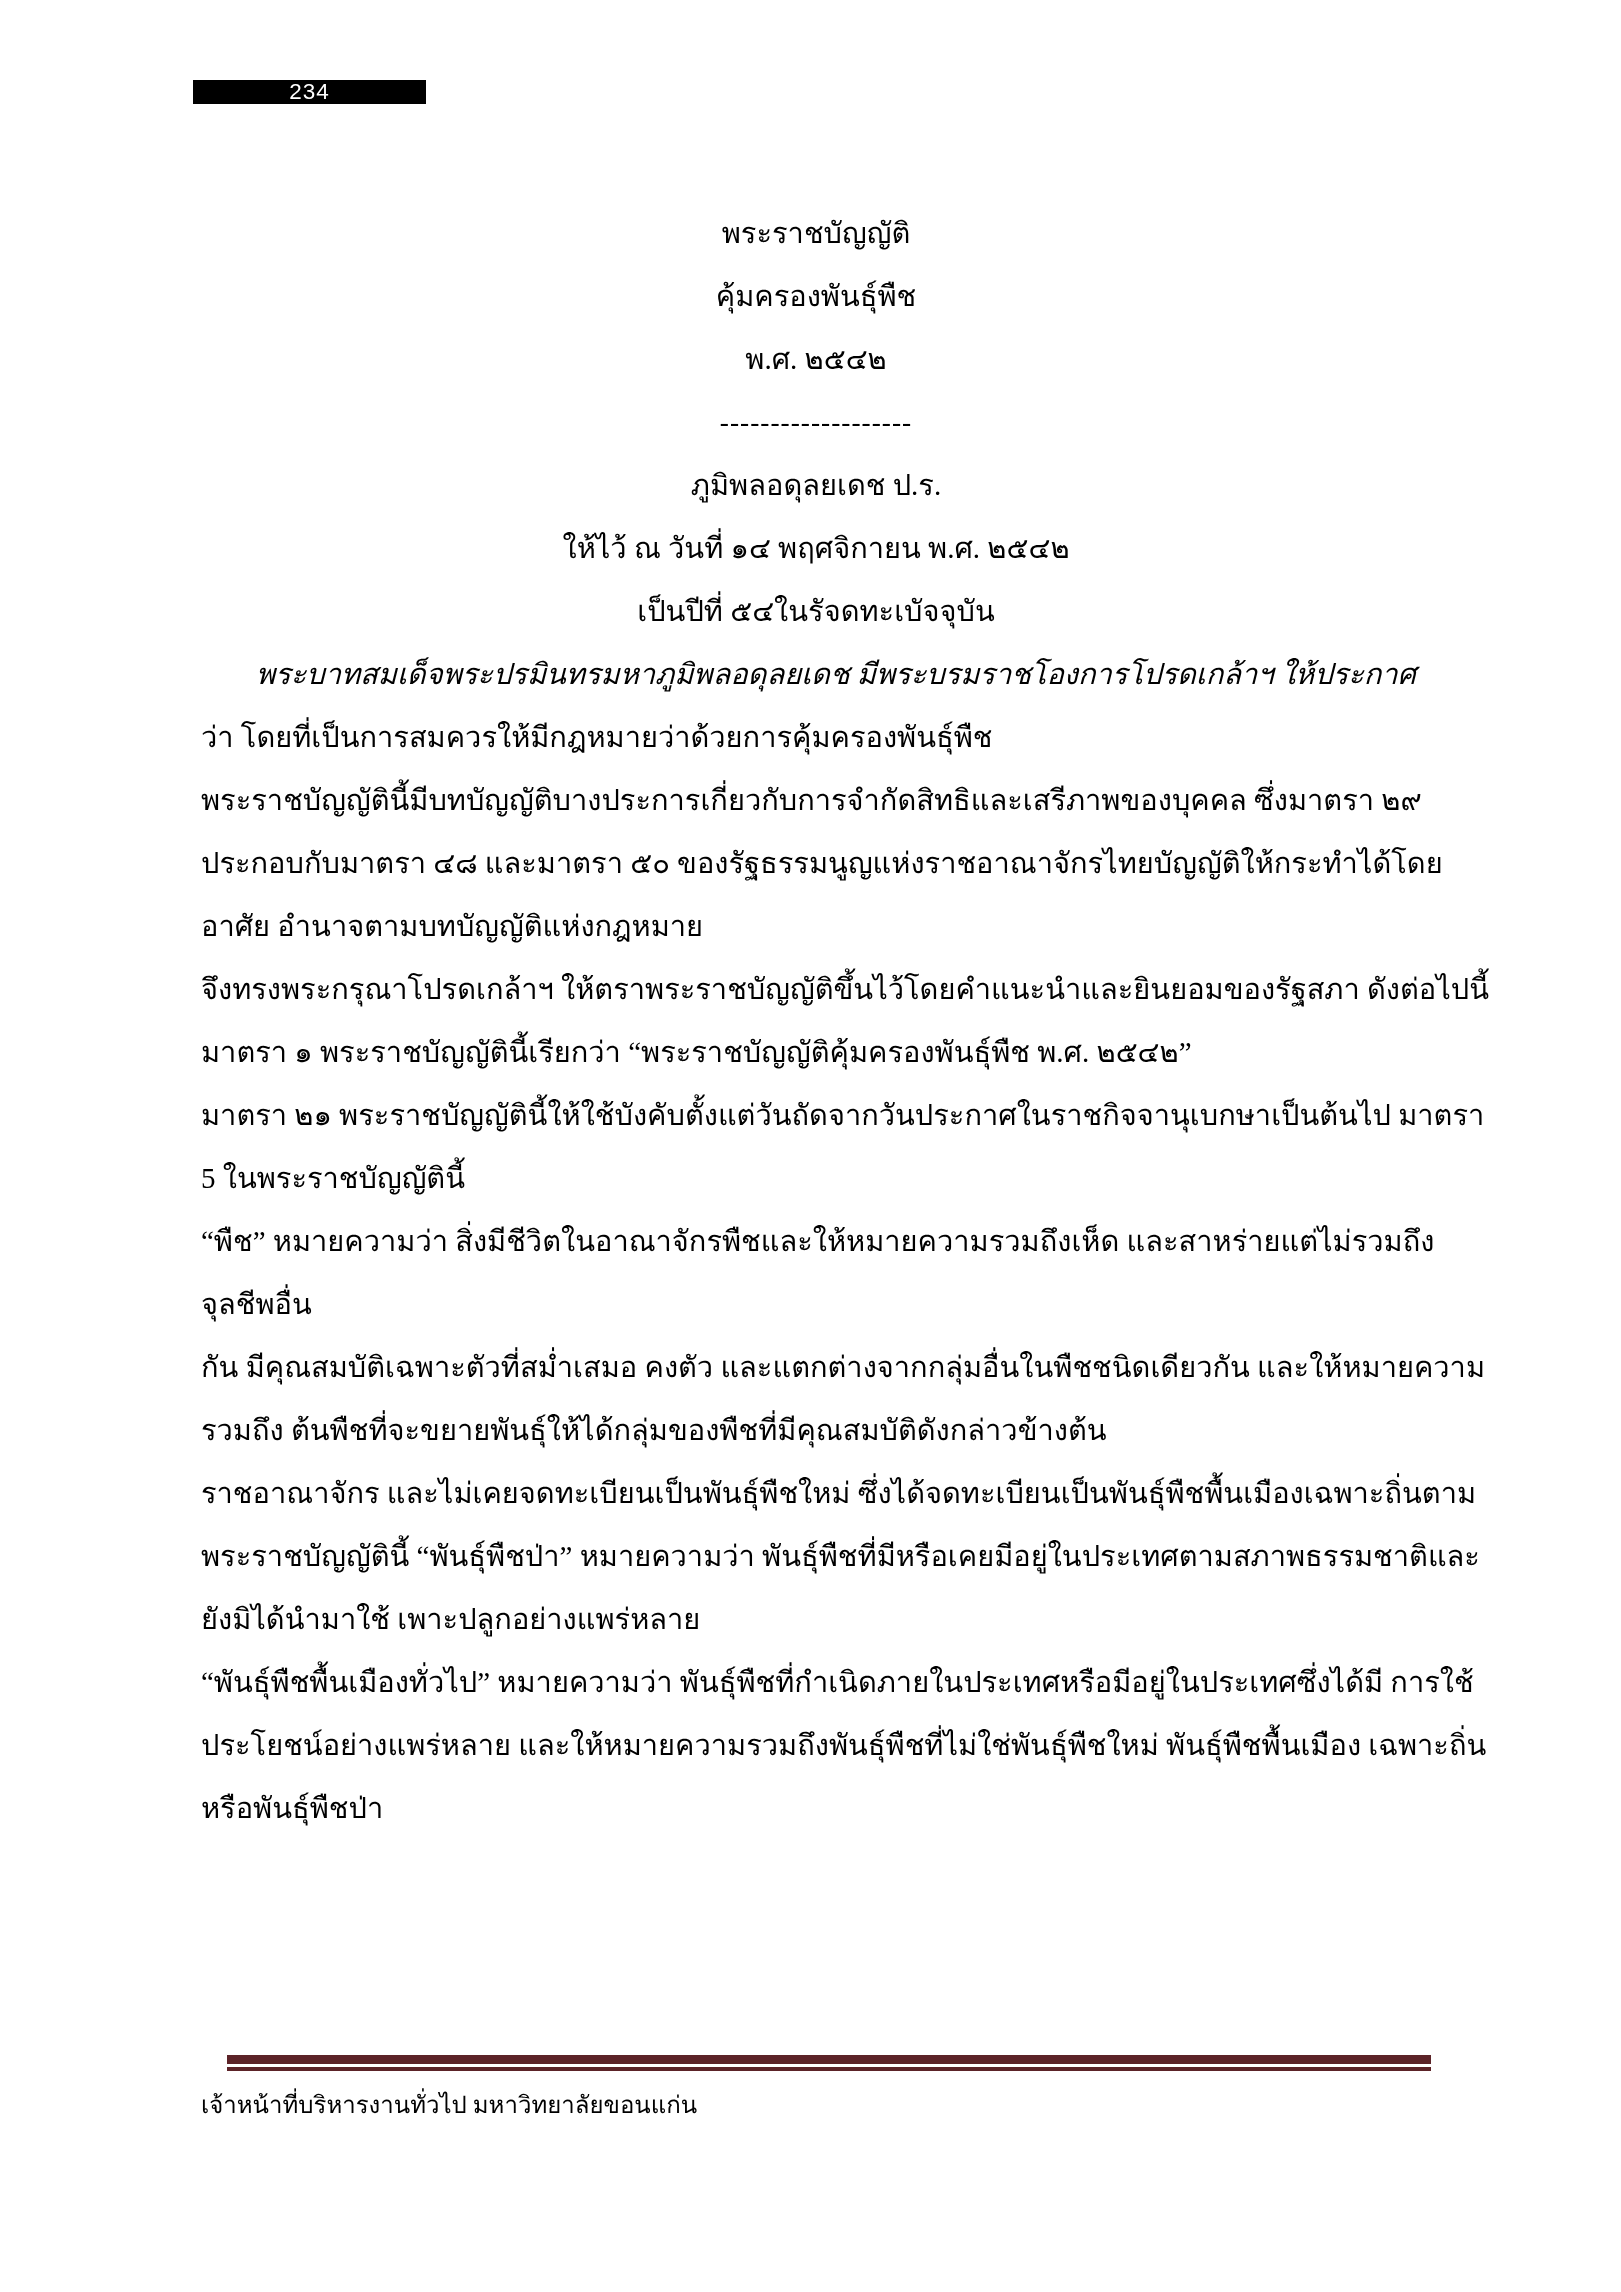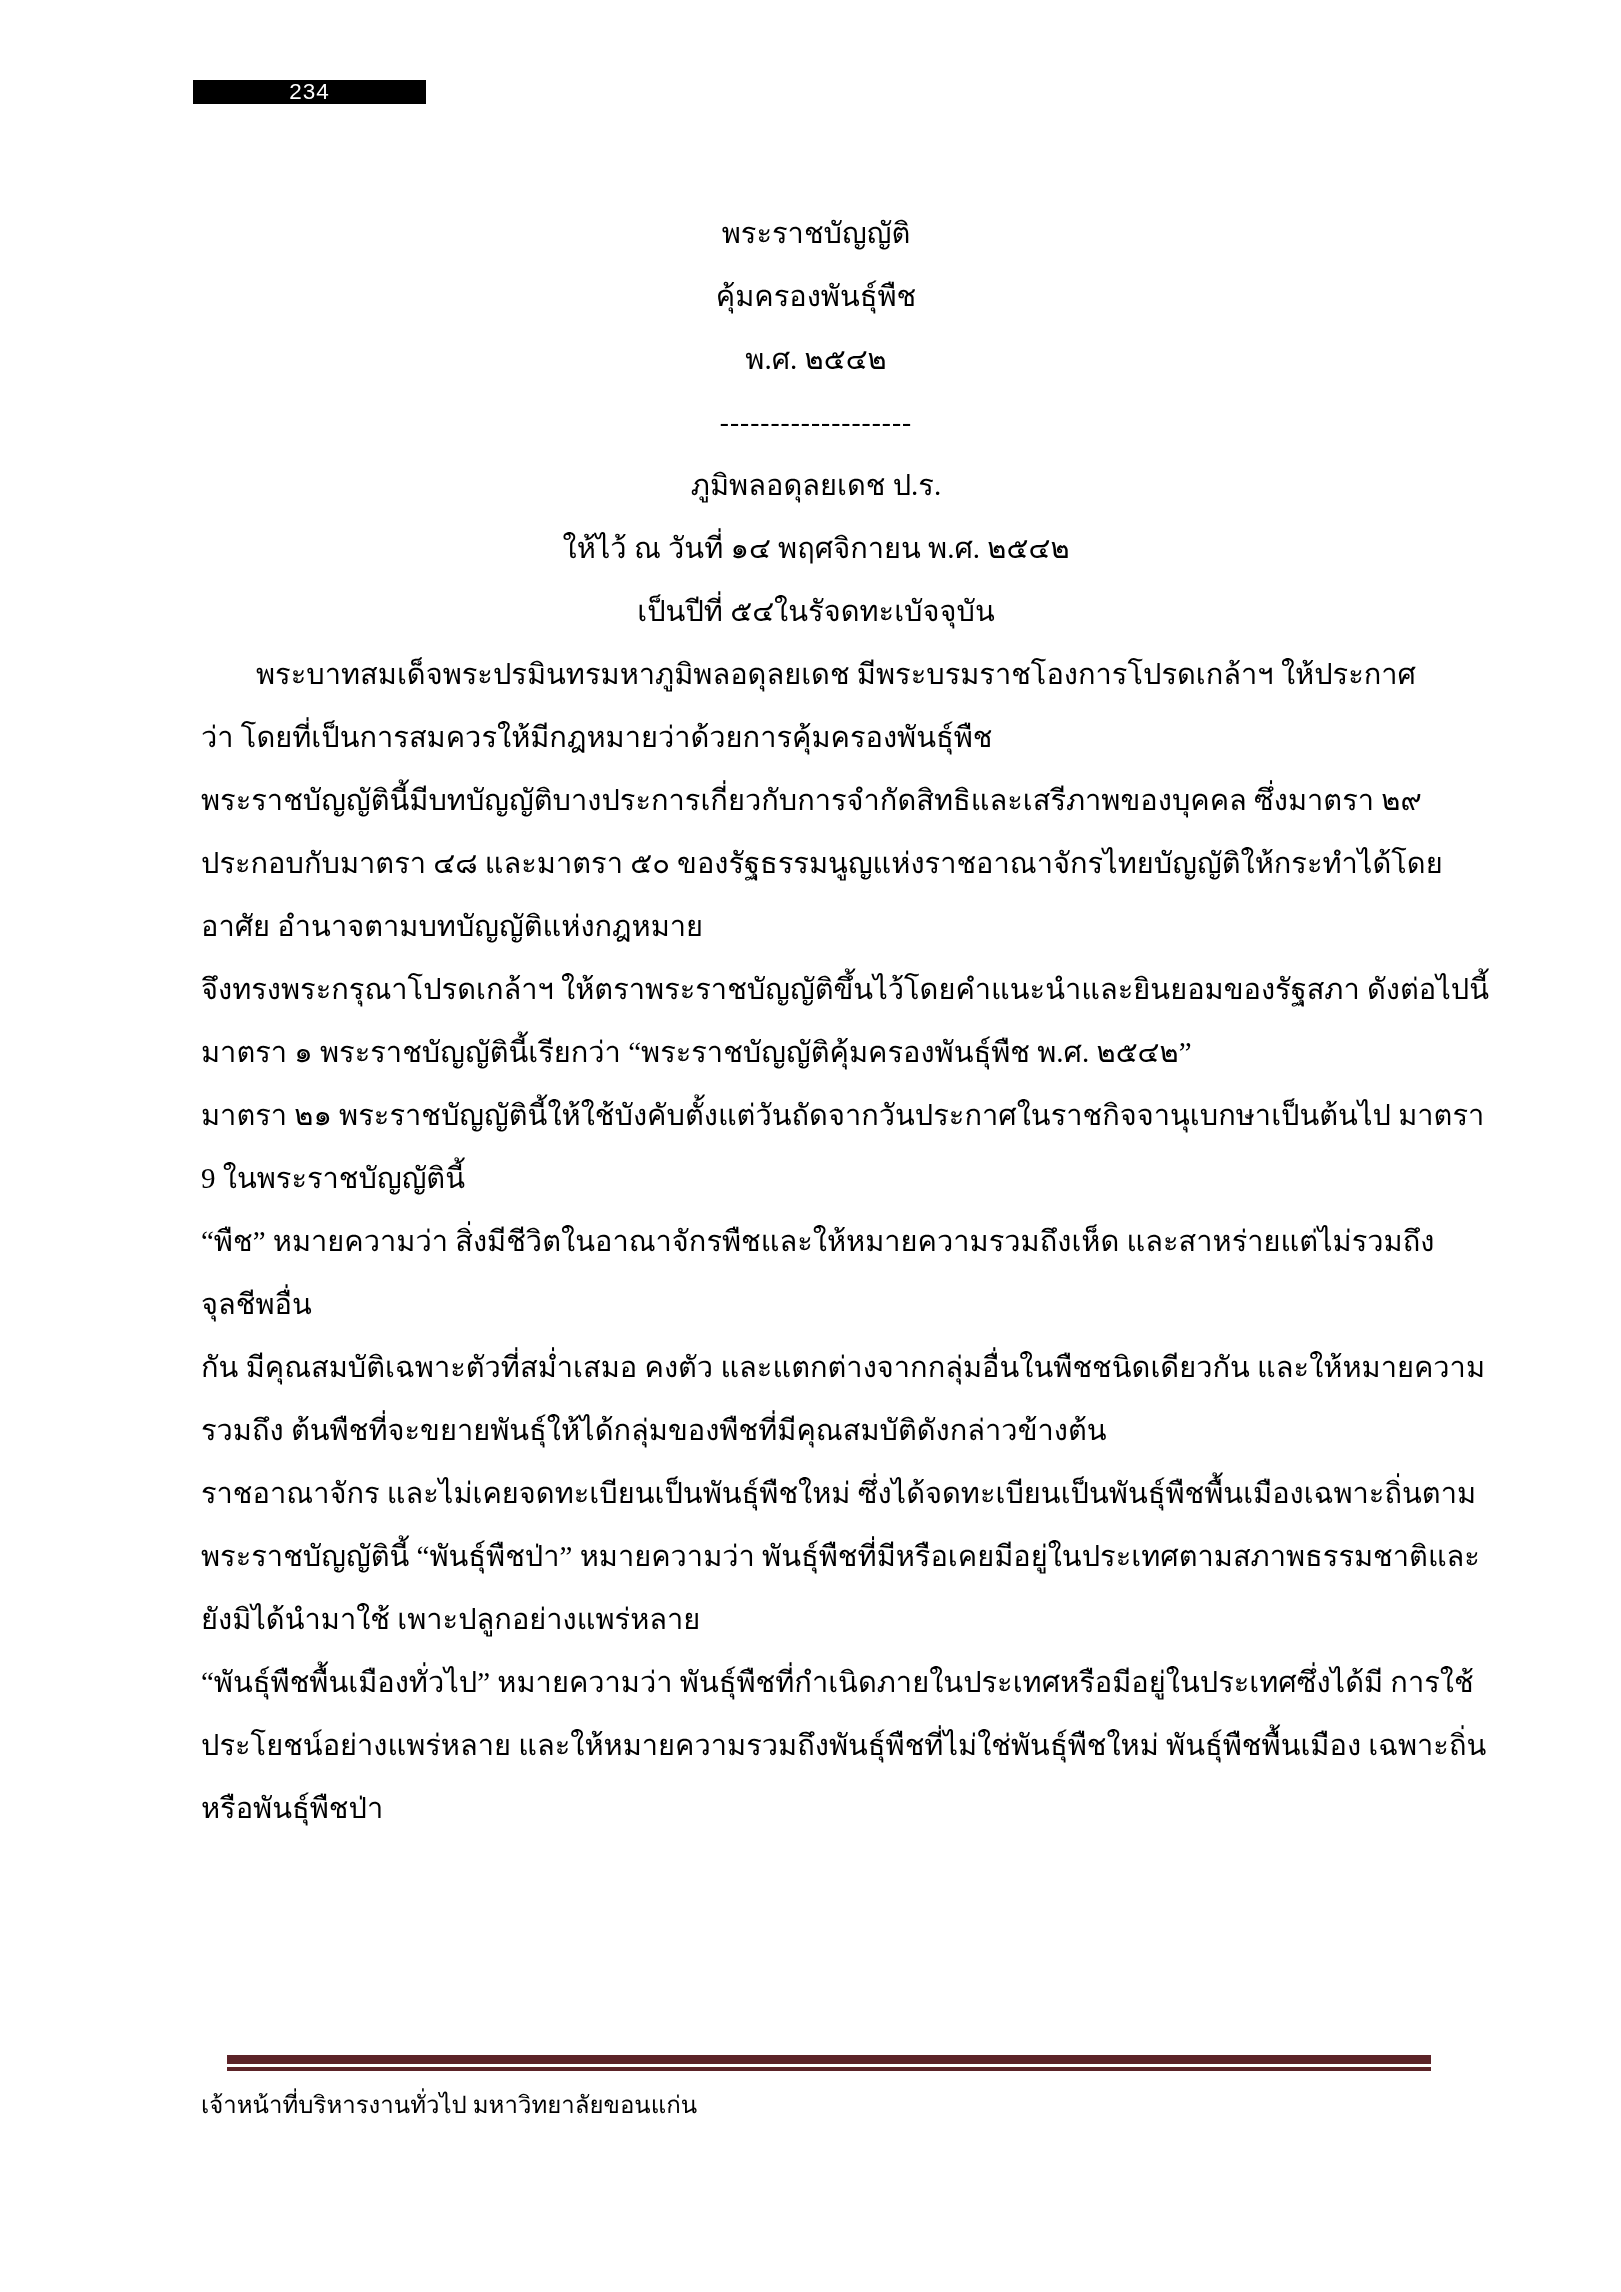--- a/index.html
+++ b/index.html
@@ -34,21 +34,21 @@
     top: 202px;
     width: 1230px;
   }
   .line {
     height: 63px;
     line-height: 63px;
     font-size: 29px;
     white-space: nowrap;
   }
   .centered { text-align: center; }
-  .indent { text-indent: 55px; }
+  .indent { text-indent: 55px; font-style: italic; }
   .divider {
     letter-spacing: 1px;
     font-size: 27.4px;
   }
   .footer-rule-thick {
     position: absolute;
     left: 227px;
     top: 2055px;
     width: 1204px;
     height: 8.8px;
@@ -90,21 +90,21 @@
     <div class="line centered">เป็นปีที่ ๕๔ในรัจดทะเบัจจุบัน</div>
     <div>
         <div class="line indent">พระบาทสมเด็จพระปรมินทรมหาภูมิพลอดุลยเดช มีพระบรมราชโองการโปรดเกล้าฯ ให้ประกาศ</div>
         <div class="line">ว่า โดยที่เป็นการสมควรให้มีกฎหมายว่าด้วยการคุ้มครองพันธุ์พืช</div>
         <div class="line">พระราชบัญญัตินี้มีบทบัญญัติบางประการเกี่ยวกับการจำกัดสิทธิและเสรีภาพของบุคคล ซึ่งมาตรา ๒๙</div>
         <div class="line">ประกอบกับมาตรา ๔๘ และมาตรา ๕๐ ของรัฐธรรมนูญแห่งราชอาณาจักรไทยบัญญัติให้กระทำได้โดย</div>
         <div class="line">อาศัย อำนาจตามบทบัญญัติแห่งกฎหมาย</div>
         <div class="line">จึงทรงพระกรุณาโปรดเกล้าฯ ให้ตราพระราชบัญญัติขึ้นไว้โดยคำแนะนำและยินยอมของรัฐสภา ดังต่อไปนี้</div>
         <div class="line">มาตรา ๑ พระราชบัญญัตินี้เรียกว่า “พระราชบัญญัติคุ้มครองพันธุ์พืช พ.ศ. ๒๕๔๒”</div>
         <div class="line">มาตรา ๒๑ พระราชบัญญัตินี้ให้ใช้บังคับตั้งแต่วันถัดจากวันประกาศในราชกิจจานุเบกษาเป็นต้นไป มาตรา</div>
-        <div class="line">9 ในพระราชบัญญัตินี้</div>
+        <div class="line">5 ในพระราชบัญญัตินี้</div>
         <div class="line">“พืช” หมายความว่า สิ่งมีชีวิตในอาณาจักรพืชและให้หมายความรวมถึงเห็ด และสาหร่ายแต่ไม่รวมถึง</div>
         <div class="line">จุลชีพอื่น</div>
         <div class="line">กัน มีคุณสมบัติเฉพาะตัวที่สม่ำเสมอ คงตัว และแตกต่างจากกลุ่มอื่นในพืชชนิดเดียวกัน และให้หมายความ</div>
         <div class="line">รวมถึง ต้นพืชที่จะขยายพันธุ์ให้ได้กลุ่มของพืชที่มีคุณสมบัติดังกล่าวข้างต้น</div>
         <div class="line">ราชอาณาจักร และไม่เคยจดทะเบียนเป็นพันธุ์พืชใหม่ ซึ่งได้จดทะเบียนเป็นพันธุ์พืชพื้นเมืองเฉพาะถิ่นตาม</div>
         <div class="line">พระราชบัญญัตินี้ “พันธุ์พืชป่า” หมายความว่า พันธุ์พืชที่มีหรือเคยมีอยู่ในประเทศตามสภาพธรรมชาติและ</div>
         <div class="line">ยังมิได้นำมาใช้ เพาะปลูกอย่างแพร่หลาย</div>
         <div class="line">“พันธุ์พืชพื้นเมืองทั่วไป” หมายความว่า พันธุ์พืชที่กำเนิดภายในประเทศหรือมีอยู่ในประเทศซึ่งได้มี การใช้</div>
         <div class="line">ประโยชน์อย่างแพร่หลาย และให้หมายความรวมถึงพันธุ์พืชที่ไม่ใช่พันธุ์พืชใหม่ พันธุ์พืชพื้นเมือง เฉพาะถิ่น</div>
         <div class="line">หรือพันธุ์พืชป่า</div>

